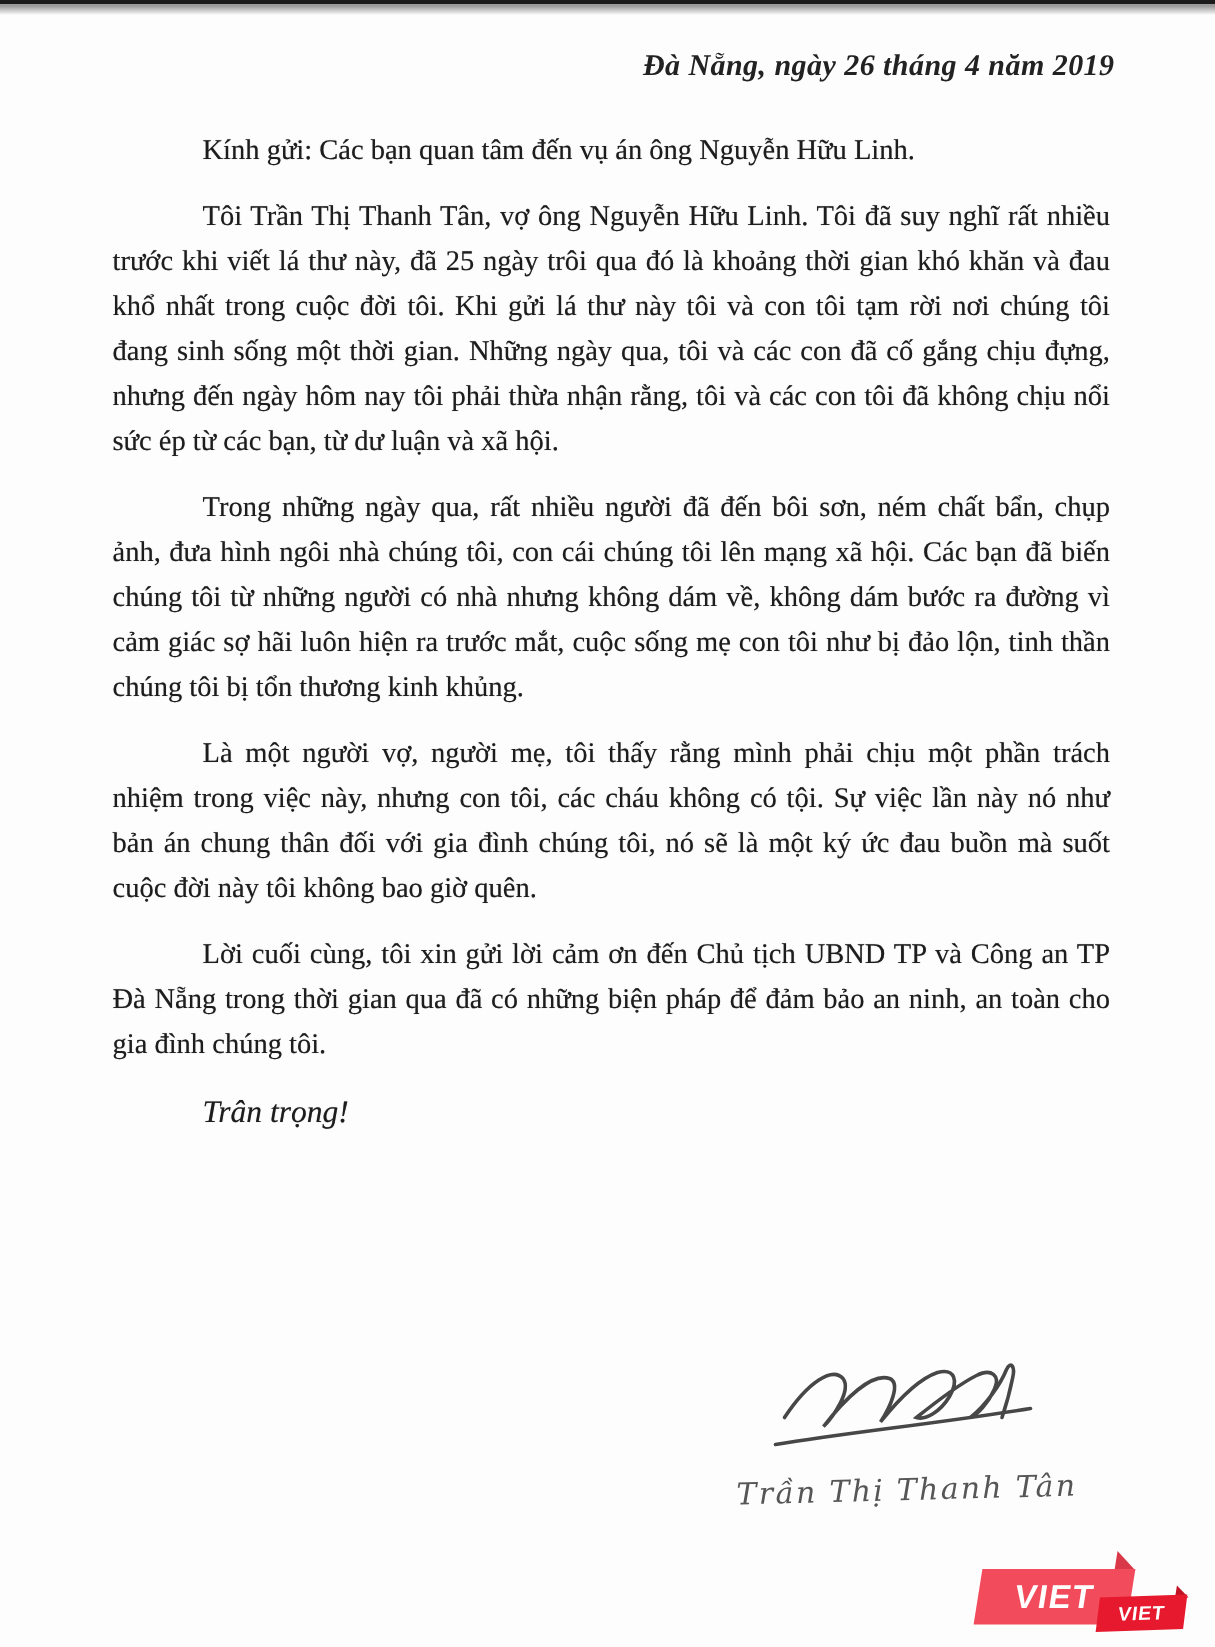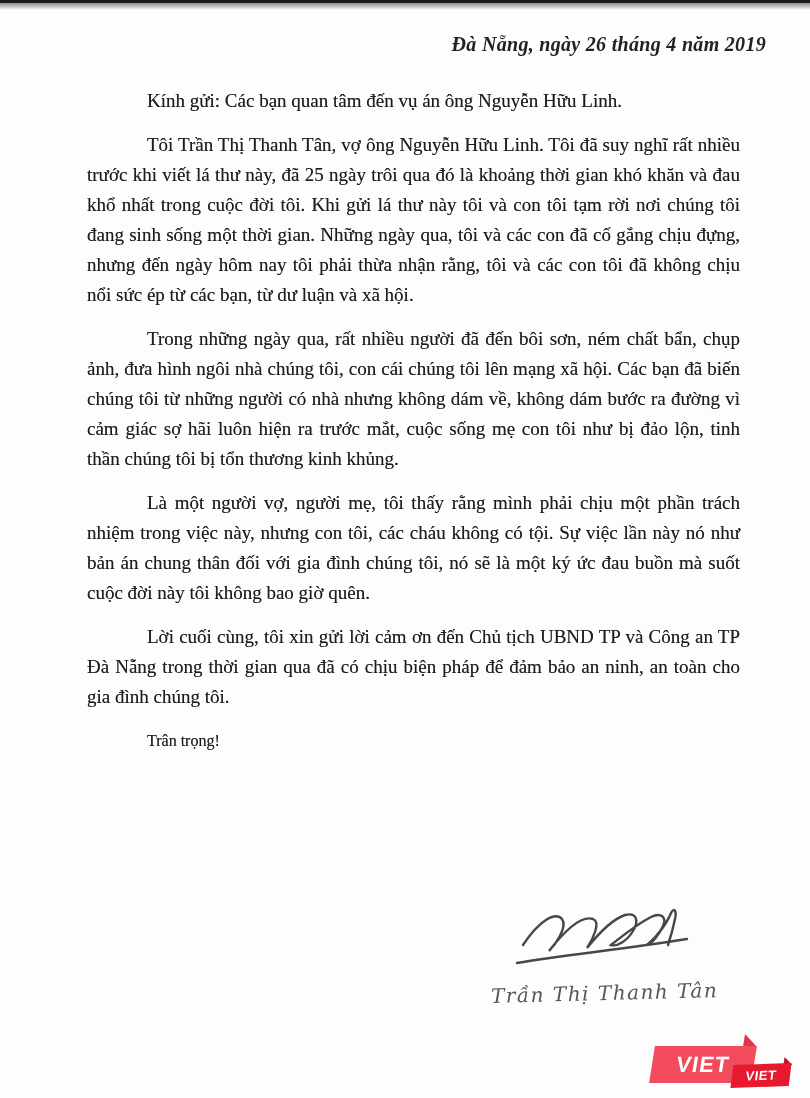--- a/index.html
+++ b/index.html
@@ -17,43 +17,44 @@
     font-family: "Liberation Serif", serif;
     color: #1d1d1d;
   }
   .scan-edge-top {
     position: absolute;
     top: 0; left: 0; right: 0;
     height: 10px;
     background: linear-gradient(to bottom, #1b1b1b 0 3px, #9a9a9a 3px 4px, rgba(255,255,255,0) 100%);
   }
   .dateline {
-    padding: 33px 44px 0 0;
+    padding: 33px 67px 0 0;
     text-align: right;
     font-style: italic;
     font-weight: bold;
     font-size: 20px;
     letter-spacing: .3px;
     color: #222;
   }
   .body-text {
     padding: 30px 70px 0 75px;
     font-size: 19px;
     line-height: 30px;
     text-align: justify;
     text-shadow: 0 0 0.5px rgba(20,20,20,.55);
   }
   .body-text p {
-    margin: 0 0 14px 12px;
+    margin: 0 0 14px 0;
     text-indent: 60px;
   }
   .closing {
     margin-top: 18px;
     text-indent: 60px;
-    font-size: 16px;
+    font-size: 21px;
+    font-style: italic;
   }
   .signature-block {
     position: absolute;
     top: 895px;
     left: 455px;
     width: 300px;
     text-align: center;
   }
   .signature-scrawl {
     display: block;
@@ -141,21 +142,21 @@
 
   <div class="scan-edge-top"></div>
 
   <div class="dateline">Đà Nẵng, ngày 26 tháng 4 năm 2019</div>
 
   <div class="body-text">
     <p>Kính gửi: Các bạn quan tâm đến vụ án ông Nguyễn Hữu Linh.</p>
     <p>Tôi Trần Thị Thanh Tân, vợ ông Nguyễn Hữu Linh. Tôi đã suy nghĩ rất nhiều trước khi viết lá thư này, đã 25 ngày trôi qua đó là khoảng thời gian khó khăn và đau khổ nhất trong cuộc đời tôi. Khi gửi lá thư này tôi và con tôi tạm rời nơi chúng tôi đang sinh sống một thời gian. Những ngày qua, tôi và các con đã cố gắng chịu đựng, nhưng đến ngày hôm nay tôi phải thừa nhận rằng, tôi và các con tôi đã không chịu nổi sức ép từ các bạn, từ dư luận và xã hội.</p>
     <p>Trong những ngày qua, rất nhiều người đã đến bôi sơn, ném chất bẩn, chụp ảnh, đưa hình ngôi nhà chúng tôi, con cái chúng tôi lên mạng xã hội. Các bạn đã biến chúng tôi từ những người có nhà nhưng không dám về, không dám bước ra đường vì cảm giác sợ hãi luôn hiện ra trước mắt, cuộc sống mẹ con tôi như bị đảo lộn, tinh thần chúng tôi bị tổn thương kinh khủng.</p>
     <p>Là một người vợ, người mẹ, tôi thấy rằng mình phải chịu một phần trách nhiệm trong việc này, nhưng con tôi, các cháu không có tội. Sự việc lần này nó như bản án chung thân đối với gia đình chúng tôi, nó sẽ là một ký ức đau buồn mà suốt cuộc đời này tôi không bao giờ quên.</p>
-    <p>Lời cuối cùng, tôi xin gửi lời cảm ơn đến Chủ tịch UBND TP và Công an TP Đà Nẵng trong thời gian qua đã có chịu biện pháp để đảm bảo an ninh, an toàn cho gia đình chúng tôi.</p>
+    <p>Lời cuối cùng, tôi xin gửi lời cảm ơn đến Chủ tịch UBND TP và Công an TP Đà Nẵng trong thời gian qua đã có những biện pháp để đảm bảo an ninh, an toàn cho gia đình chúng tôi.</p>
     <p class="closing">Trân trọng!</p>
   </div>
 
   <div class="signature-block">
     <svg class="signature-scrawl" width="200" height="80" viewBox="0 0 200 80" aria-hidden="true">
       <g fill="none" stroke="#474747" stroke-width="2.4" stroke-linecap="round">
         <path d="M18 50 C34 26, 50 16, 57 24 C63 32, 50 50, 44 56 C58 38, 76 20, 88 24 C96 27, 88 44, 82 53 C94 38, 108 24, 120 20 C132 17, 134 26, 128 36 C122 46, 112 52, 106 50 C116 42, 134 28, 146 22 C156 17, 162 22, 158 31 C154 40, 147 48, 142 50 C152 42, 162 28, 166 18 C169 12, 172 16, 170 24 C168 34, 165 44, 163 50"></path>
         <path d="M12 68 C60 60, 120 54, 182 44"></path>
       </g>
     </svg>

